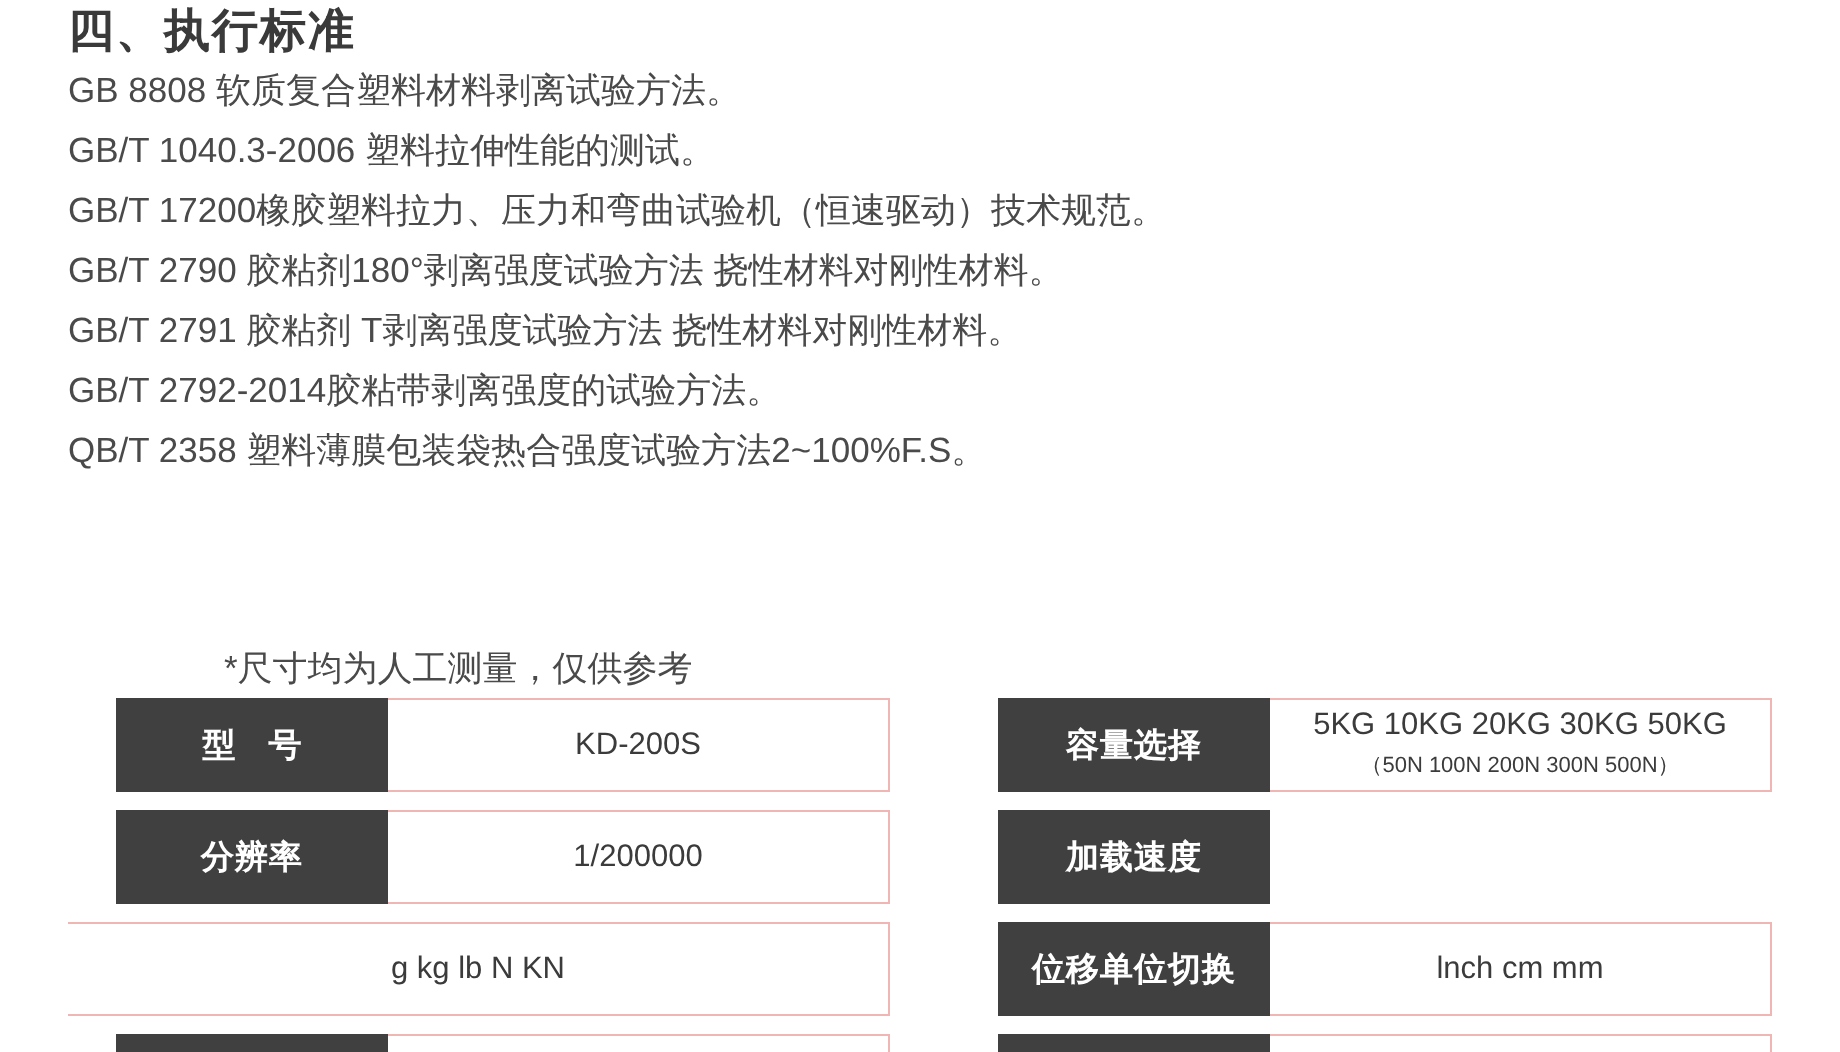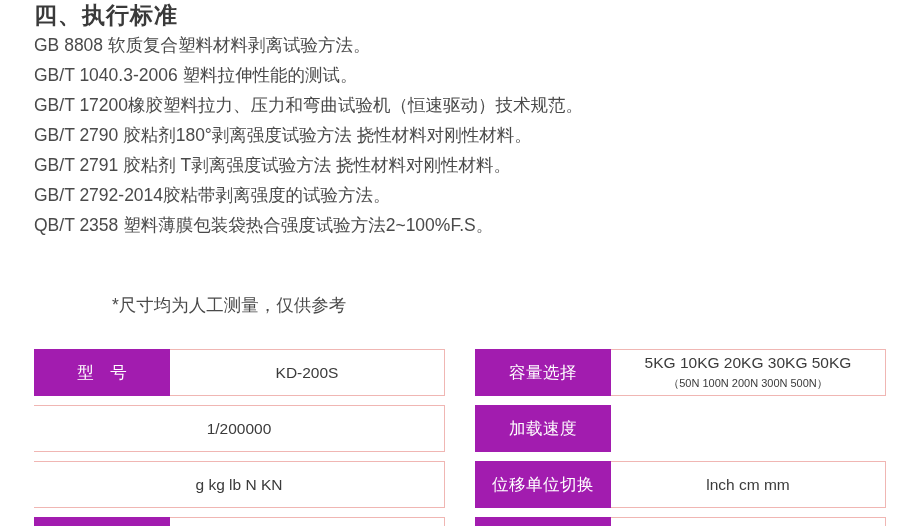--- a/index.html
+++ b/index.html
@@ -36,21 +36,21 @@
   }
   .std-item {
     font-size: 17.5px;
     color: #4a4a4a;
     line-height: 30px;
     white-space: nowrap;
   }
   .note {
     position: absolute;
     left: 112px;
-    top: 293px;
+    top: 322px;
     font-size: 17.5px;
     color: #4a4a4a;
     font-weight: 500;
   }
   .spec-grid {
     position: absolute;
     left: 34px;
     top: 349px;
     width: 852px;
     display: grid;
@@ -64,29 +64,30 @@
     height: 47px;
   }
   .spec-cell.spacer {
     background: transparent;
     margin-bottom: 0;
     height: auto;
   }
   .spec-label {
     width: 136px;
     min-width: 136px;
-    background: #a21caf;
+    background: #404040;
     color: #ffffff;
     font-size: 16.5px;
-    font-weight: normal;
+    font-weight: bold;
     display: flex;
     align-items: center;
     justify-content: center;
     letter-spacing: 0.5px;
     box-sizing: border-box;
+    margin-left: 24px;
   }
   .spec-label.wide-space {
     letter-spacing: 6px;
     text-indent: 6px;
   }
   .spec-value {
     flex: 1;
     border: 1px solid #f0b6b3;
     border-left: none;
     display: flex;
@@ -134,20 +135,21 @@
     <div class="spec-cell spacer"></div>
     <div class="spec-cell">
       <div class="spec-label">容量选择</div>
       <div class="spec-value">
         <span>5KG 10KG 20KG 30KG 50KG</span>
         <span class="line2">（50N 100N 200N 300N 500N）</span>
       </div>
     </div>
 
     <div class="spec-cell">
+      <div class="spec-label">分辨率</div>
       <div class="spec-value">
         <span>1/200000</span>
       </div>
     </div>
     <div class="spec-cell spacer"></div>
     <div class="spec-cell">
       <div class="spec-label">加载速度</div>
     </div>
 
     <div class="spec-cell">

